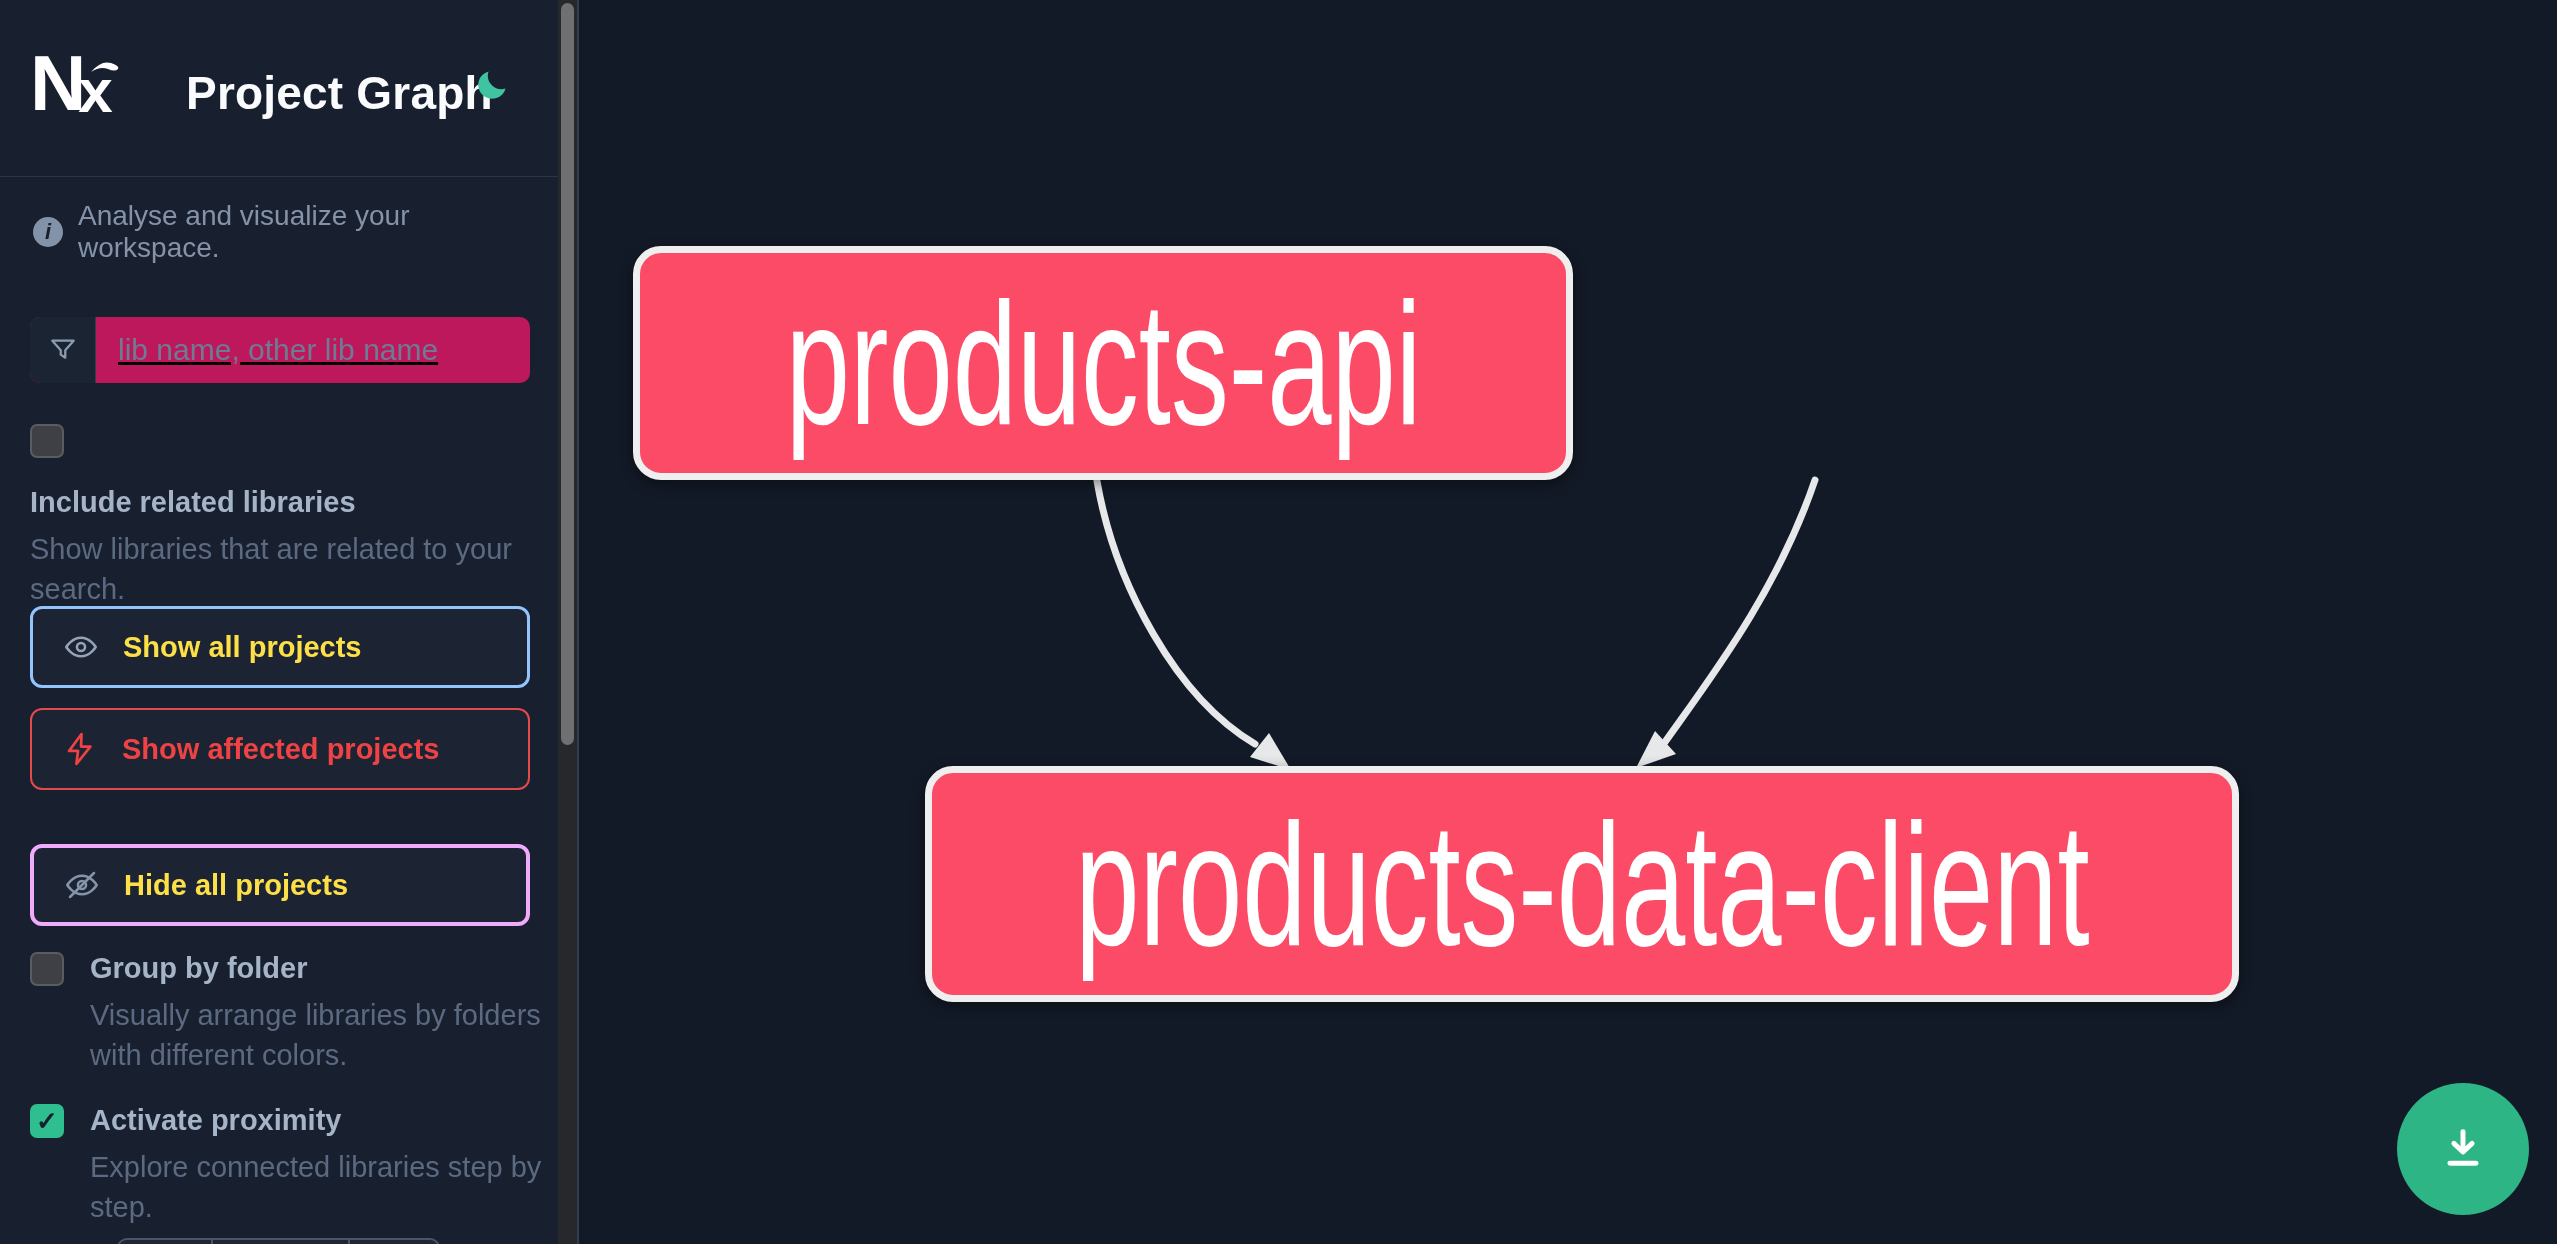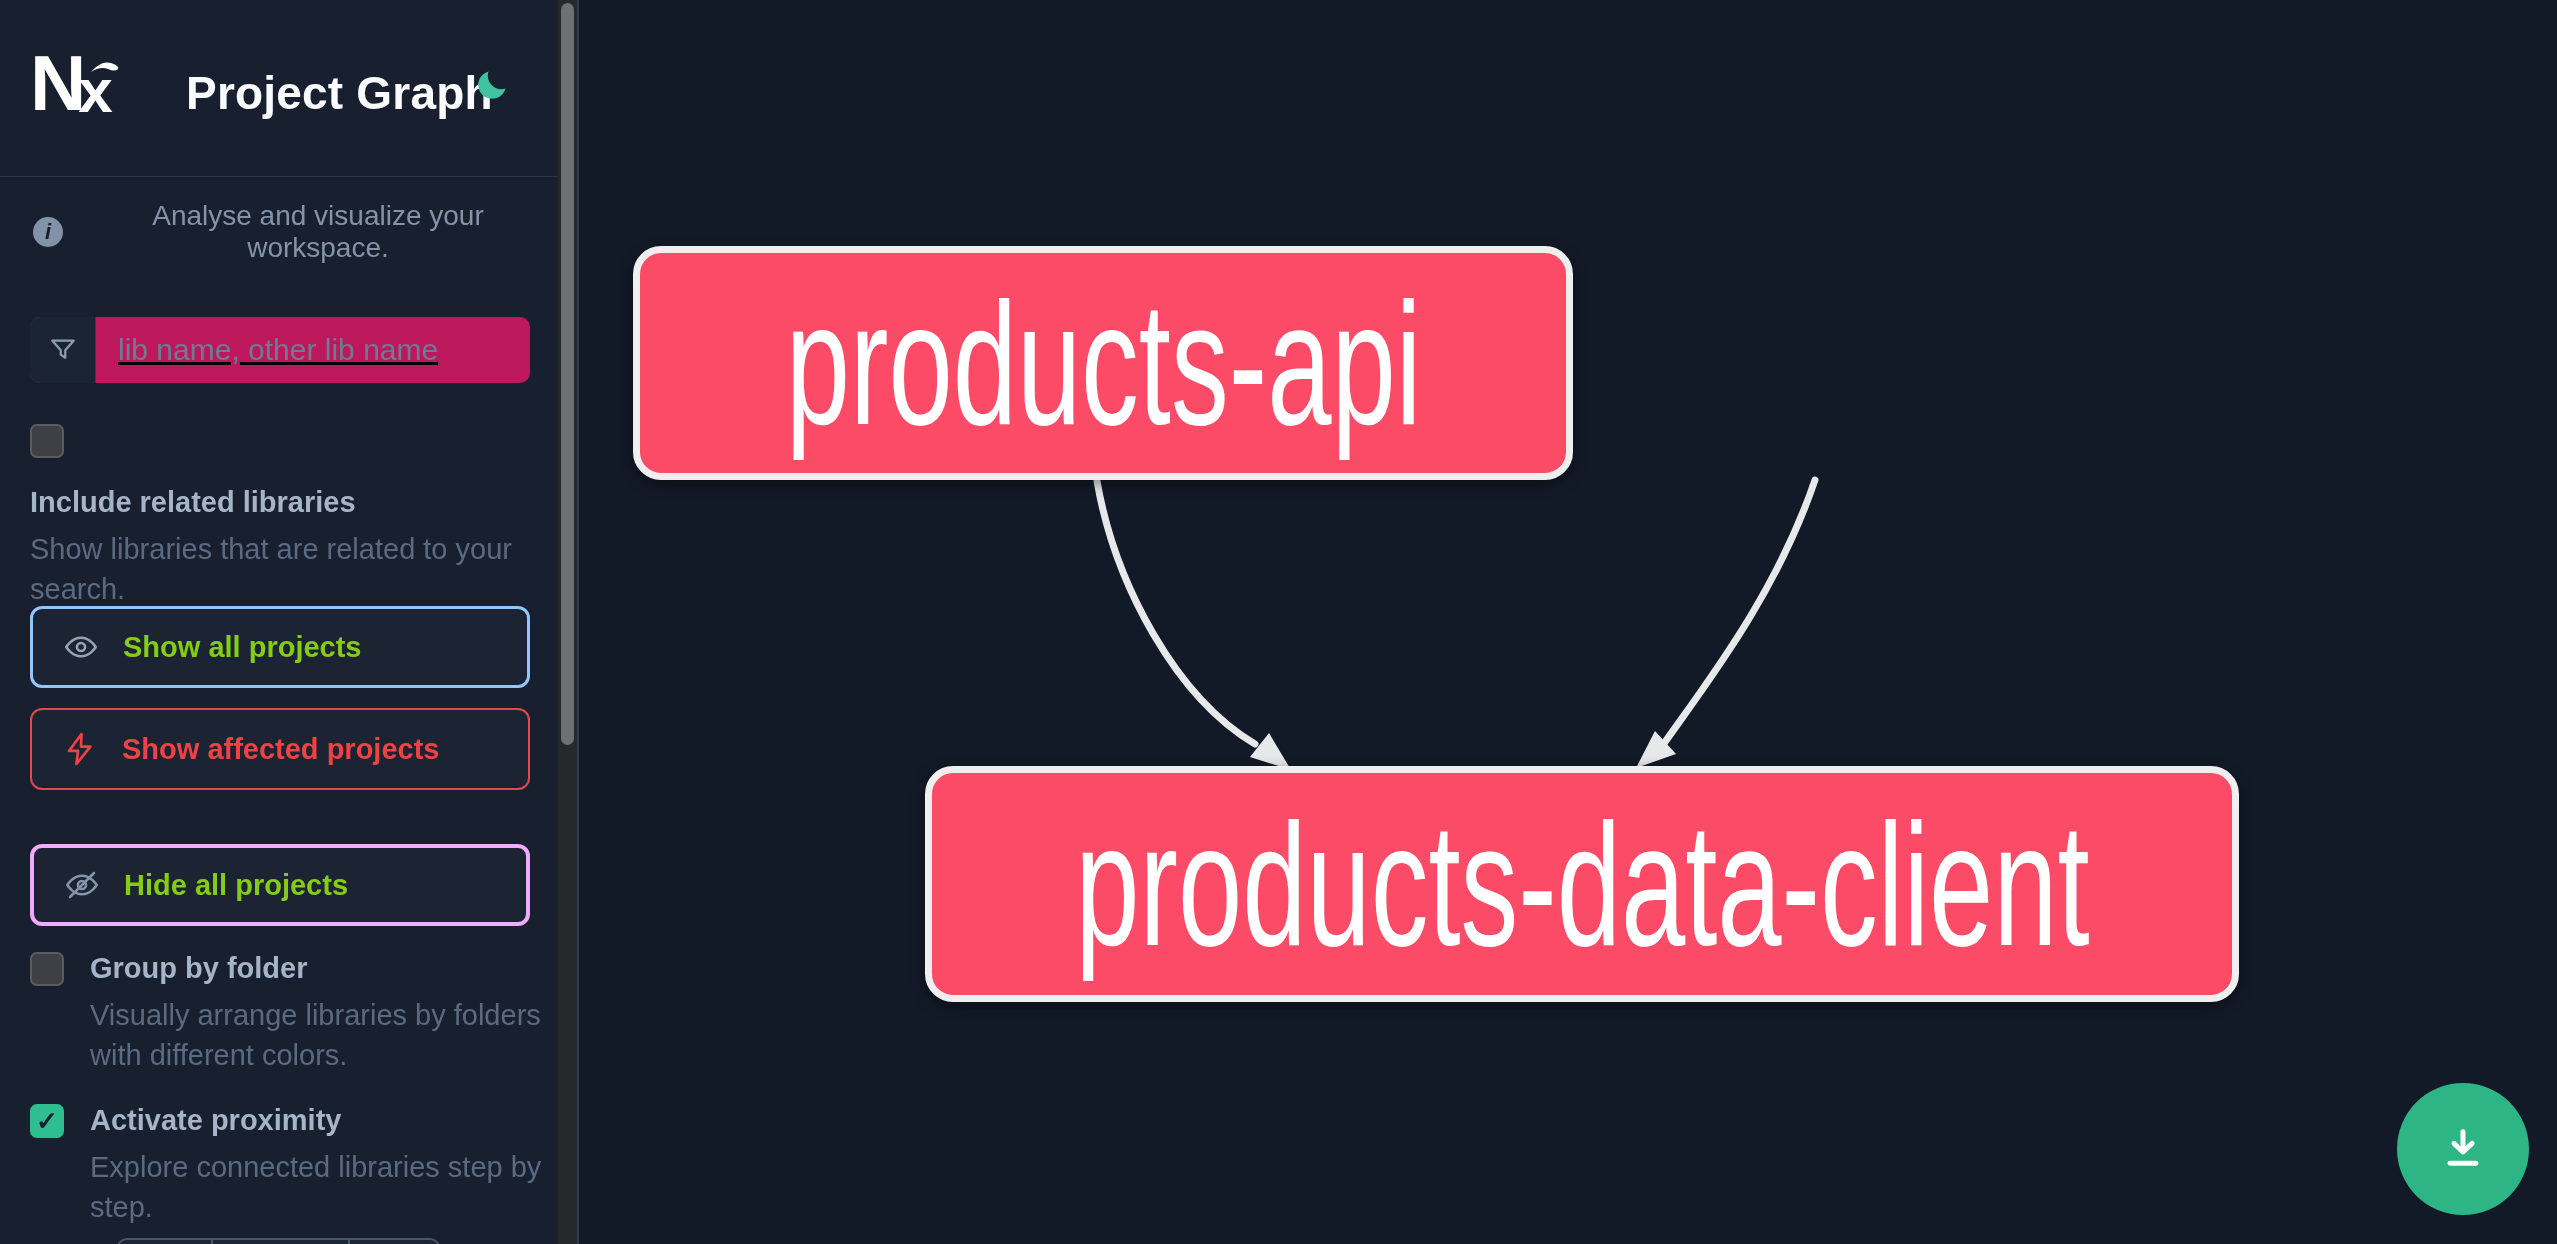--- a/index.html
+++ b/index.html
@@ -17,21 +17,21 @@
   .nx-n{font-size:78px;font-weight:900;letter-spacing:-4px;line-height:1;}
   .nx-x{position:relative;font-size:62px;font-weight:900;line-height:1;margin-left:-4px;top:8px;}
   .nx-swoosh{position:absolute;right:-10px;top:-4px;}
   .sb-title{position:absolute;left:186px;top:66px;font-size:46px;font-weight:700;color:#fafbfd;letter-spacing:0.2px;}
   .theme-toggle{position:absolute;left:472px;top:66px;width:40px;height:40px;background:none;border:none;padding:0;cursor:pointer;}
   .sb-divider{position:absolute;left:0;top:176px;width:558px;height:1px;background:#2c3546;}
 
   .tagline{position:absolute;left:33px;top:200px;display:flex;align-items:center;gap:15px;}
   .info-circle{width:30px;height:30px;border-radius:50%;background:#8292a8;color:#182030;
     font-size:22px;font-weight:800;display:flex;align-items:center;justify-content:center;font-style:italic;}
-  .tagline-text{font-size:28px;color:#8593a9;text-align:center;}
+  .tagline-text{font-size:28px;color:#8593a9;}
 
   .search{position:absolute;left:30px;top:317px;width:500px;height:66px;border-radius:10px;
     background:#be185d;display:flex;align-items:stretch;overflow:hidden;text-decoration:underline;}
   .search-iconcell{width:66px;background:#1b2433;border-right:1px solid #313d52;
     display:flex;align-items:center;justify-content:center;flex:0 0 66px;}
   .search input{flex:1;background:transparent;border:none;outline:none;padding:0 22px;
     font-size:30px;color:#dbe3ee;}
   .search input::placeholder{color:#6d7c93;}
 
   .opt{position:absolute;left:30px;display:flex;align-items:flex-start;gap:26px;}
@@ -42,21 +42,21 @@
   .checkbox.checked{background:#2fbe90;border-color:#2fbe90;color:#16202e;}
   .opt-text{width:485px;}
   .opt-label{font-size:29px;font-weight:600;color:#a6b4c8;line-height:1.25;}
   .opt-desc{margin-top:9px;font-size:29px;line-height:40px;color:#5b6a81;}
 
   .sb-btn{position:absolute;left:30px;width:500px;height:82px;border-radius:12px;background:#1c2433;
     display:flex;align-items:center;gap:24px;padding:0 0 0 30px;cursor:pointer;}
   .btn-show-all{top:606px;border:3px solid #93c5fd;}
   .btn-affected{top:708px;border:2px solid #e5484d;}
   .btn-hide{top:844px;border:4px solid #f0abfc;}
-  .sb-btn .lbl{font-size:29px;font-weight:600;color:#84cc16;}
+  .sb-btn .lbl{font-size:29px;font-weight:600;color:#fde047;}
   .btn-affected .lbl{color:#ee4245;}
 
   .stepper-sliver{position:absolute;left:117px;top:1238px;width:323px;height:12px;
     border:2px solid #49556a;border-bottom:none;border-radius:10px 10px 0 0;background:#1d2635;display:flex;}
   .stepper-sliver .seg{height:100%;}
   .stepper-sliver .seg:nth-child(1){width:94px;border-right:2px solid #49556a;}
   .stepper-sliver .seg:nth-child(2){width:137px;border-right:2px solid #49556a;}
   .stepper-sliver .seg:nth-child(3){flex:1;}
 
   

